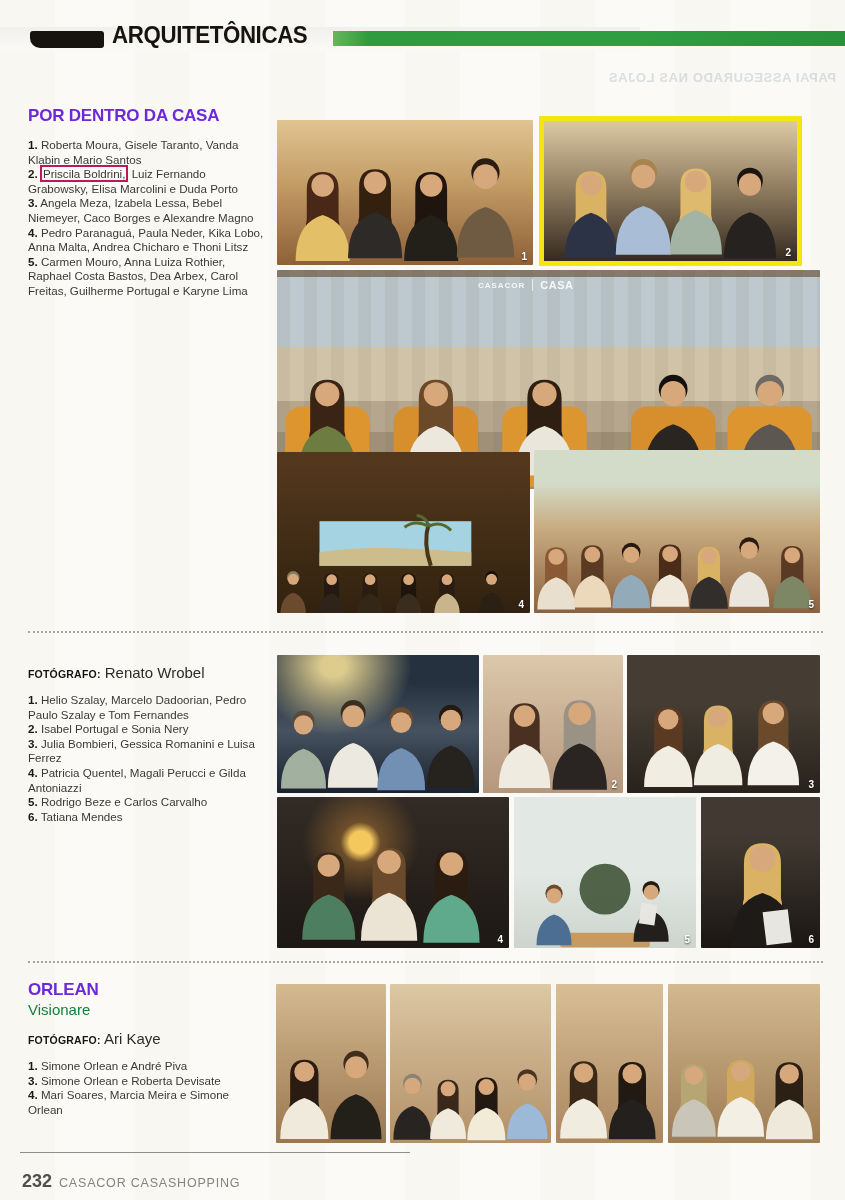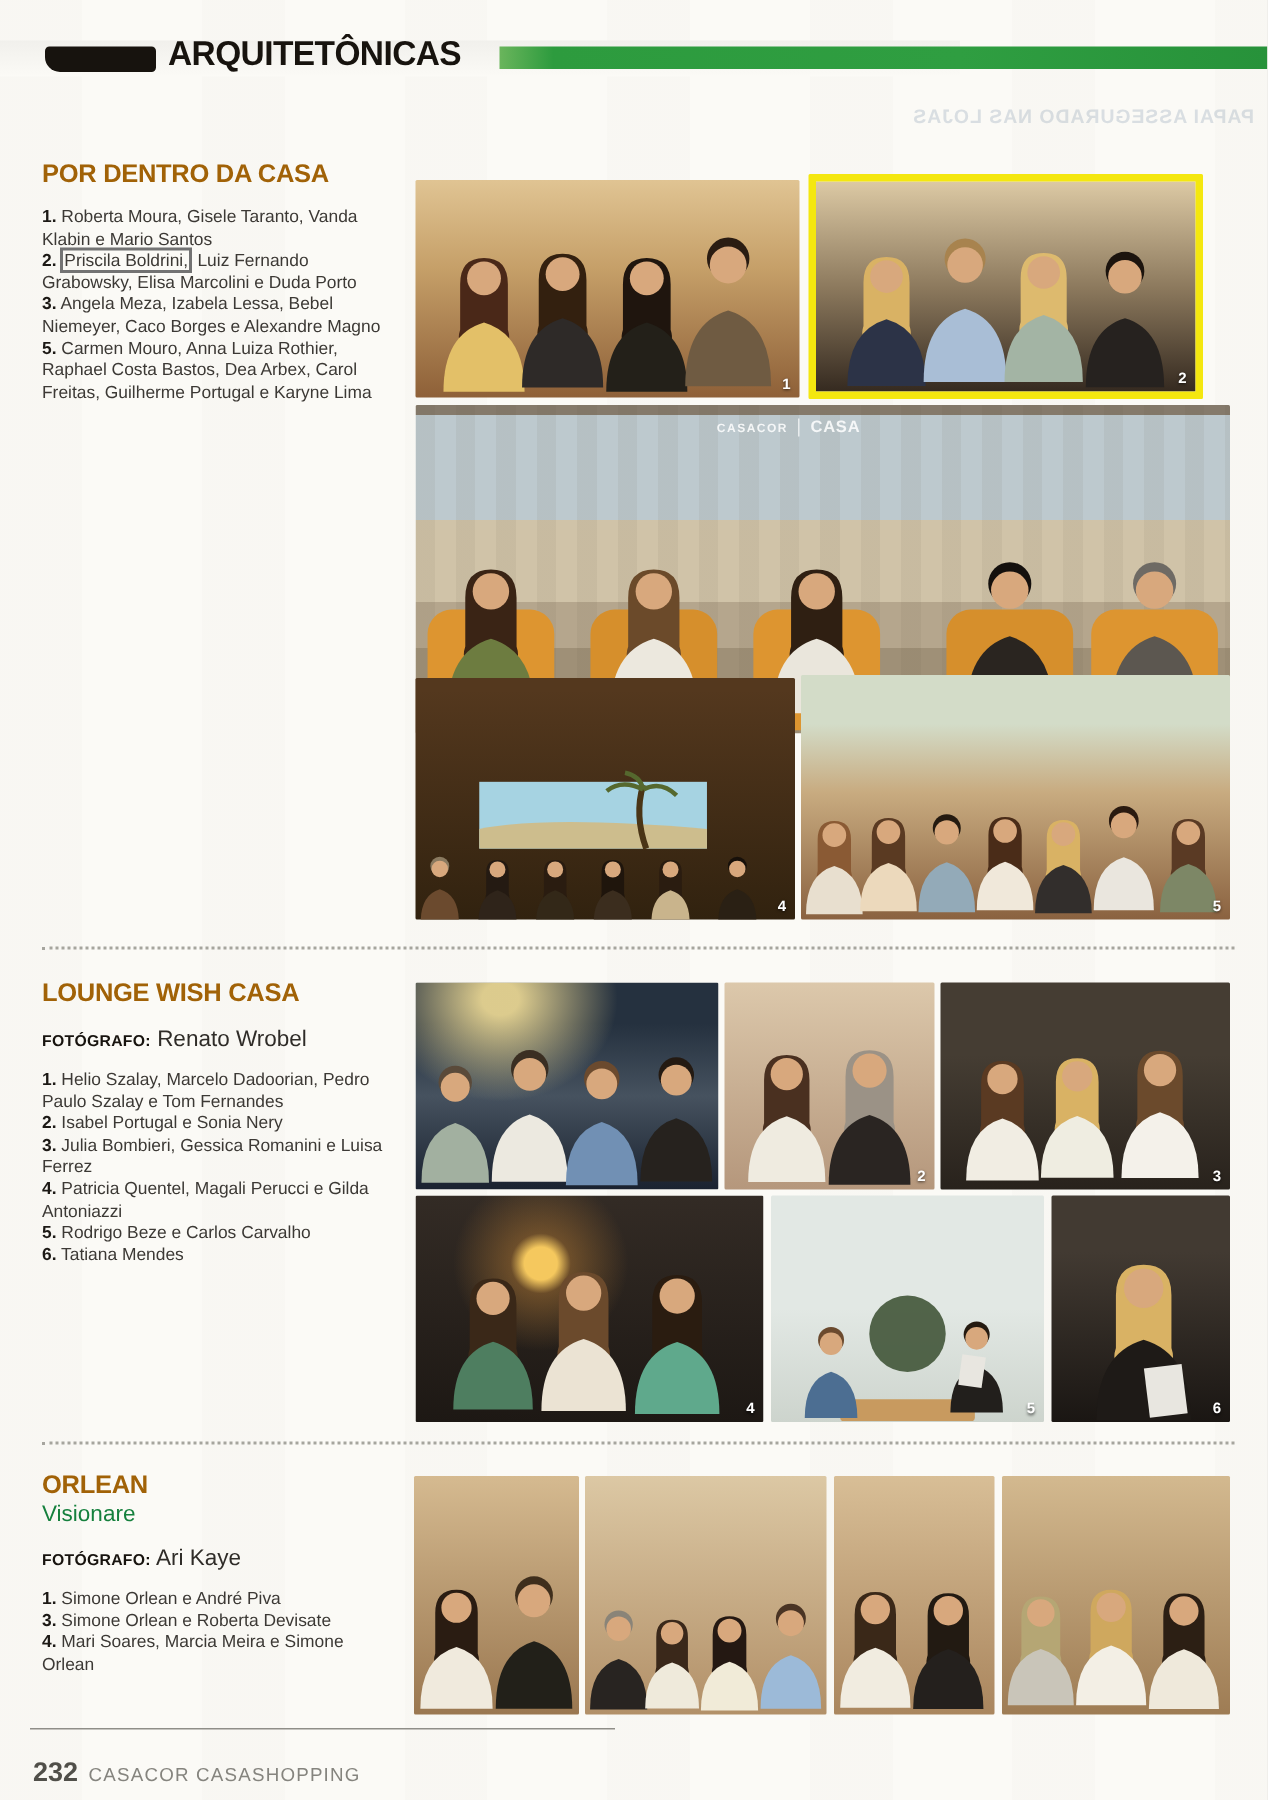--- a/index.html
+++ b/index.html
@@ -18,28 +18,28 @@
   .hdr-bar{position:absolute;left:333px;top:31px;right:0;height:15px;
         background:linear-gradient(90deg,#6ab55c,#2d9b3e 7%,#2f9e41 60%,#27923a);}
 
   
   .ghost{position:absolute;left:560px;top:70px;width:276px;transform:scaleX(-1);
         color:rgba(140,160,178,.30);font-weight:700;font-size:13px;letter-spacing:.6px;
         filter:blur(.4px);white-space:nowrap;text-align:left;}
 
   
   .txtcol{position:absolute;left:28px;width:238px;}
-  .sec-title{margin:0;font-size:17px;font-weight:700;color:#a16207;letter-spacing:-.2px;}
+  .sec-title{margin:0;font-size:17px;font-weight:700;color:#6d28d9;letter-spacing:-.2px;}
   .sec-sub{margin:1px 0 0;font-size:15px;color:#15803d;}
   .fot{margin:12px 0 0;font-size:15px;color:#2f2c28;}
   .fot-label{font-size:10.5px;font-weight:700;color:#17130e;letter-spacing:.2px;}
   .caps{margin-top:12px;}
   .cap{margin:0;font-size:11.6px;line-height:14.6px;color:#3c3935;}
   .cap-num{color:#1c1915;}
-  .cap-hl{border:2px solid #737373;padding:0 1px;margin-left:-1px;}
+  .cap-hl{border:2px solid #be185d;padding:0 1px;margin-left:-1px;}
   .cap-hl:empty{display:none;}
 
   
   .divider{position:absolute;left:28px;right:22px;height:0;border-top:2px dotted #a6a59e;}
   .footer-line{position:absolute;left:20px;top:1152px;width:390px;border-top:1.5px solid #8f8e88;}
   .footer{position:absolute;left:22px;top:1158px;font-size:12.5px;letter-spacing:.8px;color:#85847e;}
   .footer .pgnum{color:#504f49;font-weight:700;font-size:18px;letter-spacing:0;margin-right:7px;}
 
   
   .photo{position:absolute;overflow:hidden;background:#999;border-radius:1px;}
@@ -108,20 +108,21 @@
   <section class="txtcol" style="top:106px">
     <h2 class="sec-title">POR DENTRO DA CASA</h2>
     <div class="caps">
 
         <p class="cap"><b class="cap-num">1.</b>  <span class="cap-rest">Roberta Moura, Gisele Taranto, Vanda Klabin e Mario Santos</span></p>
 
         <p class="cap"><b class="cap-num">2.</b> <span class="cap-hl">Priscila Boldrini,</span> <span class="cap-rest">Luiz Fernando Grabowsky, Elisa Marcolini e Duda Porto</span></p>
 
         <p class="cap"><b class="cap-num">3.</b>  <span class="cap-rest">Angela Meza, Izabela Lessa, Bebel Niemeyer, Caco Borges e Alexandre Magno</span></p>
 
+        <p class="cap"><b class="cap-num">4.</b>  <span class="cap-rest">Pedro Paranaguá, Paula Neder, Kika Lobo, Anna Malta, Andrea Chicharo e Thoni Litsz</span></p>
 
         <p class="cap"><b class="cap-num">5.</b>  <span class="cap-rest">Carmen Mouro, Anna Luiza Rothier, Raphael Costa Bastos, Dea Arbex, Carol Freitas, Guilherme Portugal e Karyne Lima</span></p>
       </div>
   </section>
 
   <div class="photo ph-s1p1" style="left:277px;top:120px;width:256px;height:145px">
     <svg class="ppl" viewBox="0 0 122 62" preserveAspectRatio="xMidYMax meet">
       <use href="#p-f" x="0" y="3" width="34" height="59" style="--hair:#4a2818;--shirt:#e3c068"></use>
       <use href="#p-f" x="28" y="0" width="34" height="62" style="--hair:#33200f;--shirt:#2e2a28"></use>
       <use href="#p-f" x="58" y="3" width="34" height="59" style="--hair:#1f150e;--shirt:#232019"></use>
@@ -188,21 +189,20 @@
       <use href="#p-f" x="110" y="3" width="32" height="59" style="--hair:#d9b264;--shirt:#322e2c"></use>
       <use href="#p-m" x="138" y="-3" width="34" height="65" style="--hair:#2a1a10;--shirt:#eae6de"></use>
       <use href="#p-f" x="170" y="2" width="32" height="60" style="--hair:#5a3a24;--shirt:#7d8766"></use>
     </svg>
     <span class="pnum">5</span>
   </div>
 
   <div class="divider" style="top:631px"></div>
 
   <section class="txtcol" style="top:652px">
-    <h2 class="sec-title">LOUNGE WISH CASA</h2>
     <p class="fot"><span class="fot-label">FOTÓGRAFO:</span> <span class="fot-name">Renato Wrobel</span></p>
     <div class="caps">
 
         <p class="cap"><b class="cap-num">1.</b>  <span class="cap-rest">Helio Szalay, Marcelo Dadoorian, Pedro Paulo Szalay e Tom Fernandes</span></p>
 
         <p class="cap"><b class="cap-num">2.</b>  <span class="cap-rest">Isabel Portugal e Sonia Nery</span></p>
 
         <p class="cap"><b class="cap-num">3.</b>  <span class="cap-rest">Julia Bombieri, Gessica Romanini e Luisa Ferrez</span></p>
 
         <p class="cap"><b class="cap-num">4.</b>  <span class="cap-rest">Patricia Quentel, Magali Perucci e Gilda Antoniazzi</span></p>

